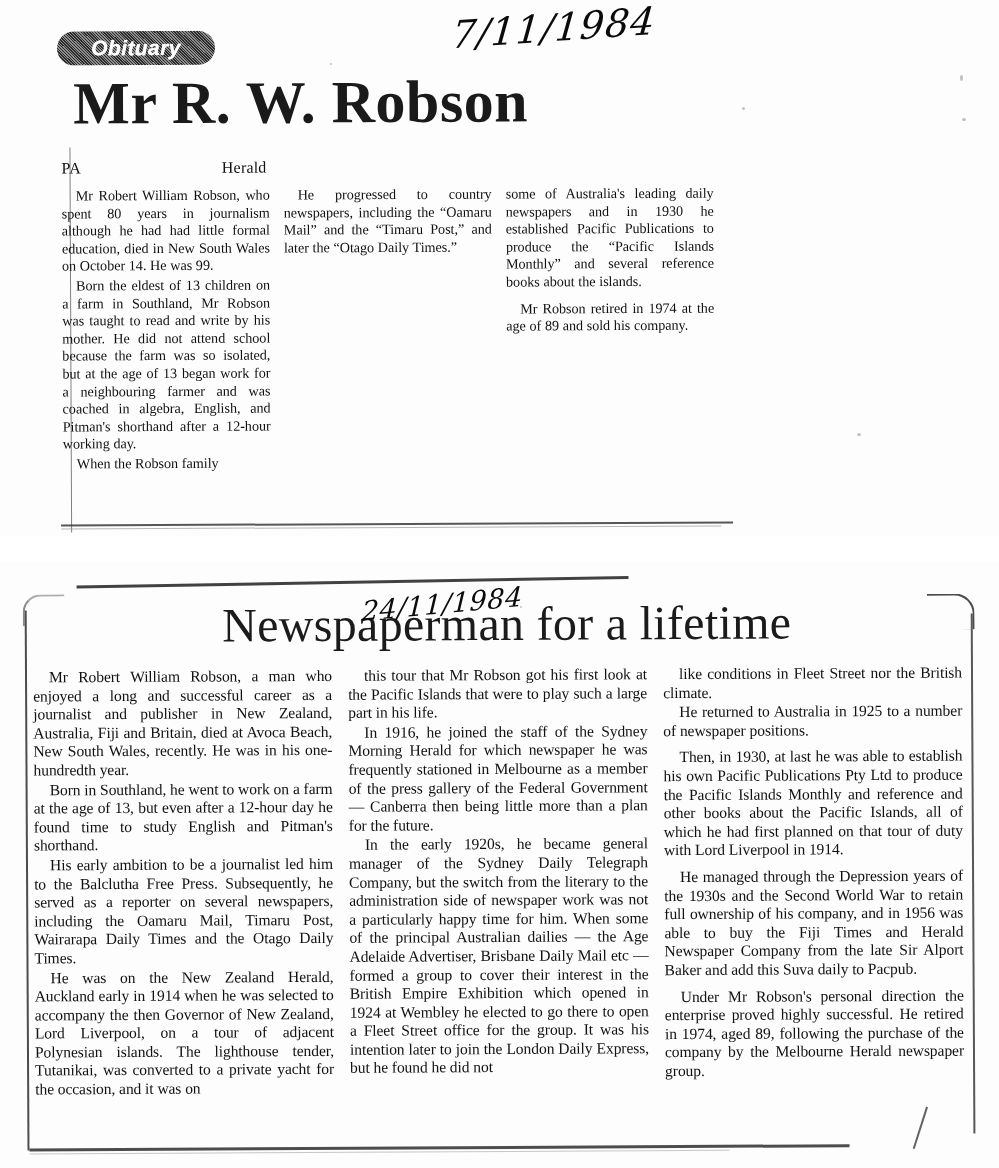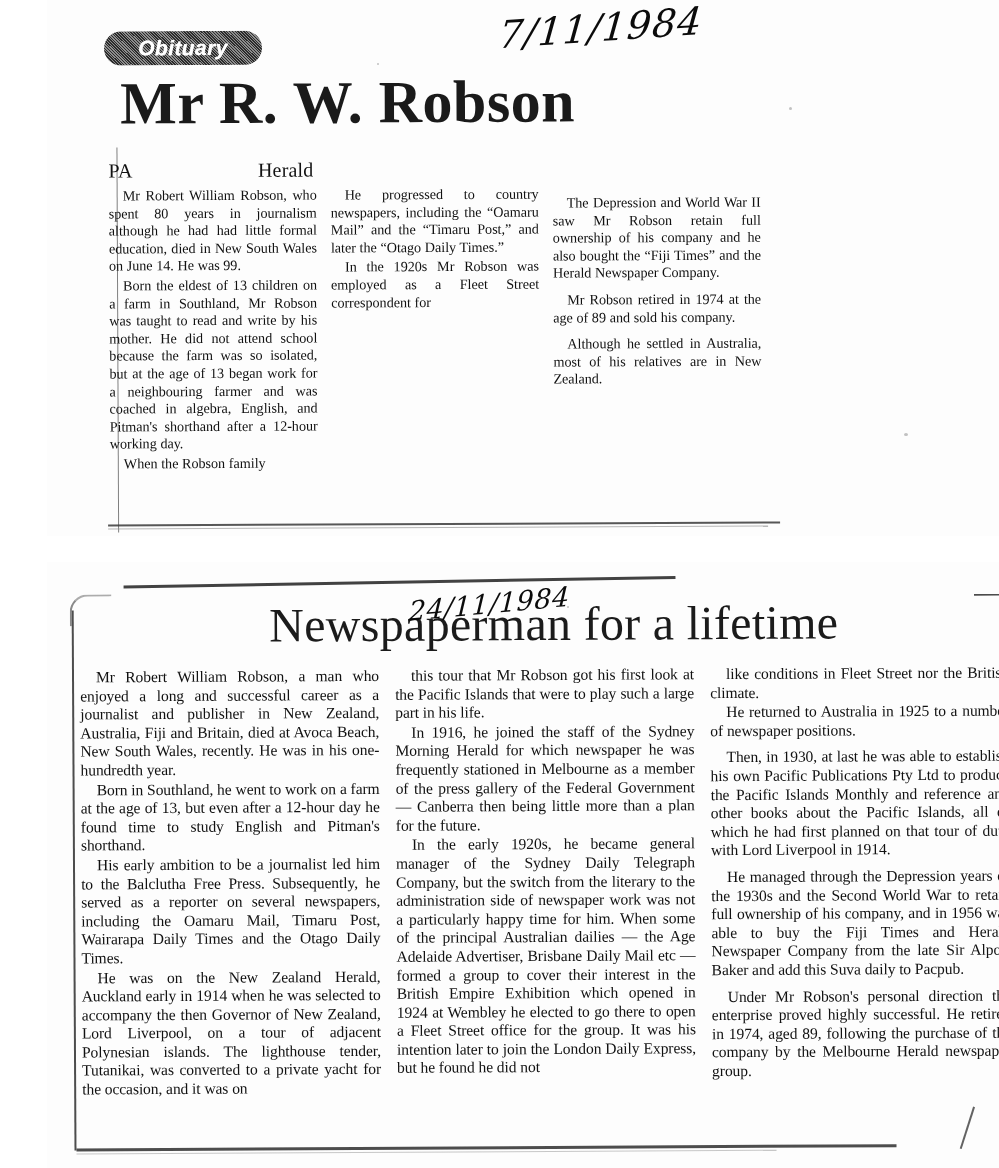--- a/index.html
+++ b/index.html
@@ -15,21 +15,20 @@
     font-family: "Liberation Serif", serif;
     color: #111;
     -webkit-font-smoothing: none;
   }
 
   
   .scan {
     position: absolute;
     inset: 0;
     background: #fdfdfd;
-    margin-left: 47px;
   }
 
   
   .speck {
     position: absolute;
     background: #ararar;
     background: #777;
     border-radius: 50%;
     opacity: .45;
   }
@@ -121,21 +120,21 @@
     white-space: nowrap;
   }
 
   .byline-row {
     position: absolute;
     left: 14px;
     top: 140px;
     width: 205px;
     display: flex;
     justify-content: space-between;
-    font-size: 20px;
+    font-size: 16px;
     letter-spacing: .2px;
     text-align: right;
   }
 
   .cols1 {
     position: absolute;
     left: 14px;
     top: 168px;
     width: 672px;
     display: flex;
@@ -321,32 +320,30 @@
     <div class="rule-bottom"></div>
     <div class="rule-bottom2"></div>
 
     <div class="byline-row">
       <span>PA</span>
       <span>Herald</span>
     </div>
 
     <div class="cols1">
       <div class="col">
-        <p>Mr Robert William Robson, who spent 80 years in journalism although he had had little formal education, died in New South Wales on June 14. He was 99.</p>
+        <p>Mr Robert William Robson, who spent 80 years in journalism although he had had little formal education, died in New South Wales on October 14. He was 99.</p>
         <p>Born the eldest of 13 children on a farm in Southland, Mr Robson was taught to read and write by his mother. He did not attend school because the farm was so isolated, but at the age of 13 began work for a neighbouring farmer and was coached in algebra, English, and Pitman's shorthand after a 12-hour working day.</p>
         <p>When the Robson family</p>
       </div>
       <div class="col">
         <p>He progressed to country newspapers, including the “Oamaru Mail” and the “Timaru Post,” and later the “Otago Daily Times.”</p>
-        <p>In the 1920s Mr Robson was employed as a Fleet Street correspondent for</p>
-      </div>
-      <div class="col">
-        <p class="gap">The Depression and World War II saw Mr Robson retain full ownership of his company and he also bought the “Fiji Times” and the Herald Newspaper Company.</p>
+      </div>
+      <div class="col">
+        <p class="cont">some of Australia's leading daily newspapers and in 1930 he established Pacific Publications to produce the “Pacific Islands Monthly” and several reference books about the islands.</p>
         <p class="gap">Mr Robson retired in 1974 at the age of 89 and sold his company.</p>
-        <p class="gap">Although he settled in Australia, most of his relatives are in New Zealand.</p>
       </div>
     </div>
   </div>
 
   <div class="hand-date1">7/11/1984</div>
 
   <div class="divider-shade"></div>
 
   <div class="clip2">
 

